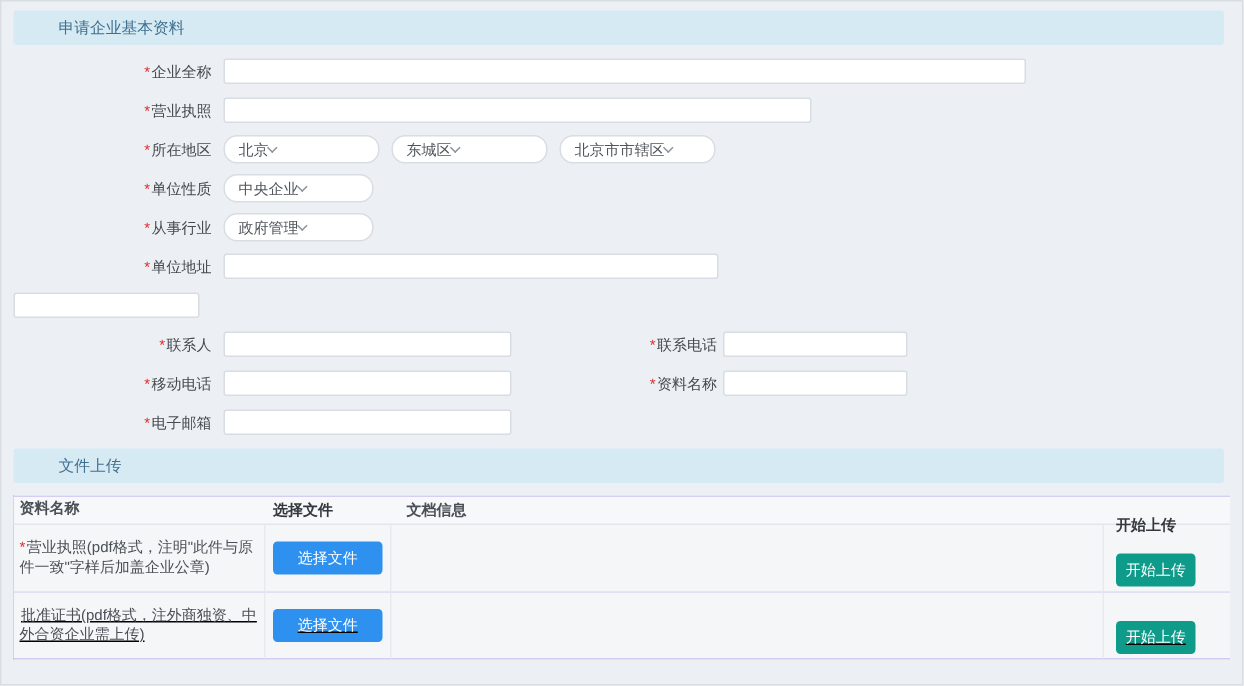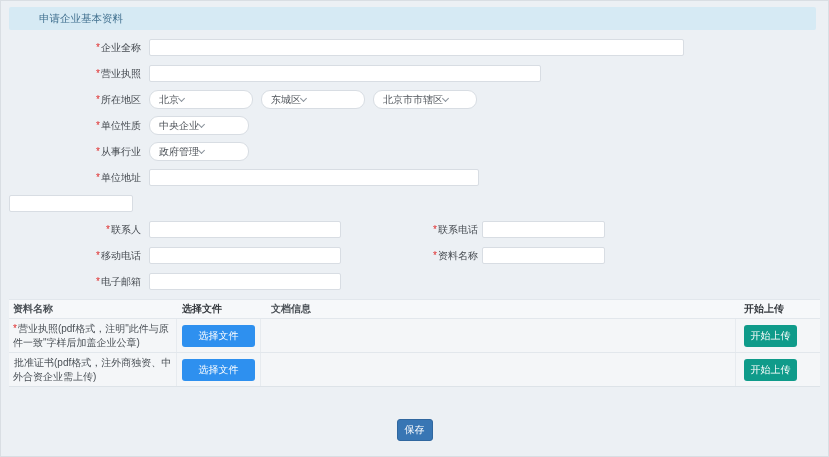--- a/index.html
+++ b/index.html
@@ -24,28 +24,28 @@
     transform:rotate(45deg); margin-top:-2px; flex-shrink:0; }
   .w535{width:535px} .w392{width:392px} .w330{width:330px} .w192{width:192px}
   .w124{width:124px} .w123{width:123px} .w104{width:104px} .w120{width:100px}
 
   .upload-table { margin:8px 8px 0 8px; font-size:10px; background:#8b5cf6;
     border-top:1px solid #e2e7ec; border-bottom:1px solid #dde3e8; }
   .t-header { display:flex; align-items:center; height:19px; background:#f6f8fa;
     border-bottom:1px solid #e2e7ec; font-weight:bold; color:#35393e; }
   .t-row { display:flex; align-items:center; min-height:29px; background:#f4f6f8;
     border-bottom:1px solid #e2e7ec; }
-  .t-row:last-child { border-bottom:none; }
+  .t-row:last-child { border-bottom:none;text-decoration:underline; }
   .c-name { width:168px; padding:3px 4px; border-right:1px solid #e7ebef; align-self:stretch;
     display:flex; align-items:center; line-height:1.35; color:#4a5056; }
   .c-choose { width:84px; padding:3px 5px; border-right:1px solid #e7ebef; align-self:stretch;
     display:flex; align-items:center; }
   .c-doc { flex:1; padding:3px 10px; border-right:1px solid #e7ebef; align-self:stretch;
     display:flex; align-items:center; color:#4a5056;text-align:center; }
-  .c-upload { width:84px; padding:3px 8px; align-self:stretch; display:flex; align-items:center; }
+  .c-upload { width:84px; padding:3px 8px; align-self:stretch; display:flex; align-items:center;margin-top:16px; }
   .t-header .c-name,.t-header .c-choose,.t-header .c-doc,.t-header .c-upload { border-right:none; }
 
   .btn-choose { background:#2e90ef; color:#fff; border:none; border-radius:3px;
     width:73px; height:22px; font-size:10px; cursor:pointer; font-family:inherit; }
   .btn-upload { background:#0f9b8a; color:#fff; border:none; border-radius:3px;
     width:53px; height:22px; font-size:10px; cursor:pointer; font-family:inherit; }
   .save-wrap { display:flex; justify-content:center; margin-top:32px; }
   .btn-save { background:#3876b4; color:#fff; border:1px solid #30679f; border-radius:3px;
     padding:3px 7px; font-size:10px; cursor:pointer; font-family:inherit; }
 </style>
@@ -127,20 +127,23 @@
       <input class="txt w123" type="text" value="" style="">
     </div>
 
     <div class="frow">
       <div class="flabel"><span class="req">*</span><span>电子邮箱</span></div>
       <input class="txt w192" type="text" value="" style="">
     </div>
 
   </div>
 
+  <div class="section-bar">
+    <span>文件上传</span>
+  </div>
 
   <div class="upload-table">
     <div class="t-header">
       <div class="c-name">资料名称</div>
       <div class="c-choose">选择文件</div>
       <div class="c-doc">文档信息</div>
       <div class="c-upload">开始上传</div>
     </div>
 
     <div class="t-row">

